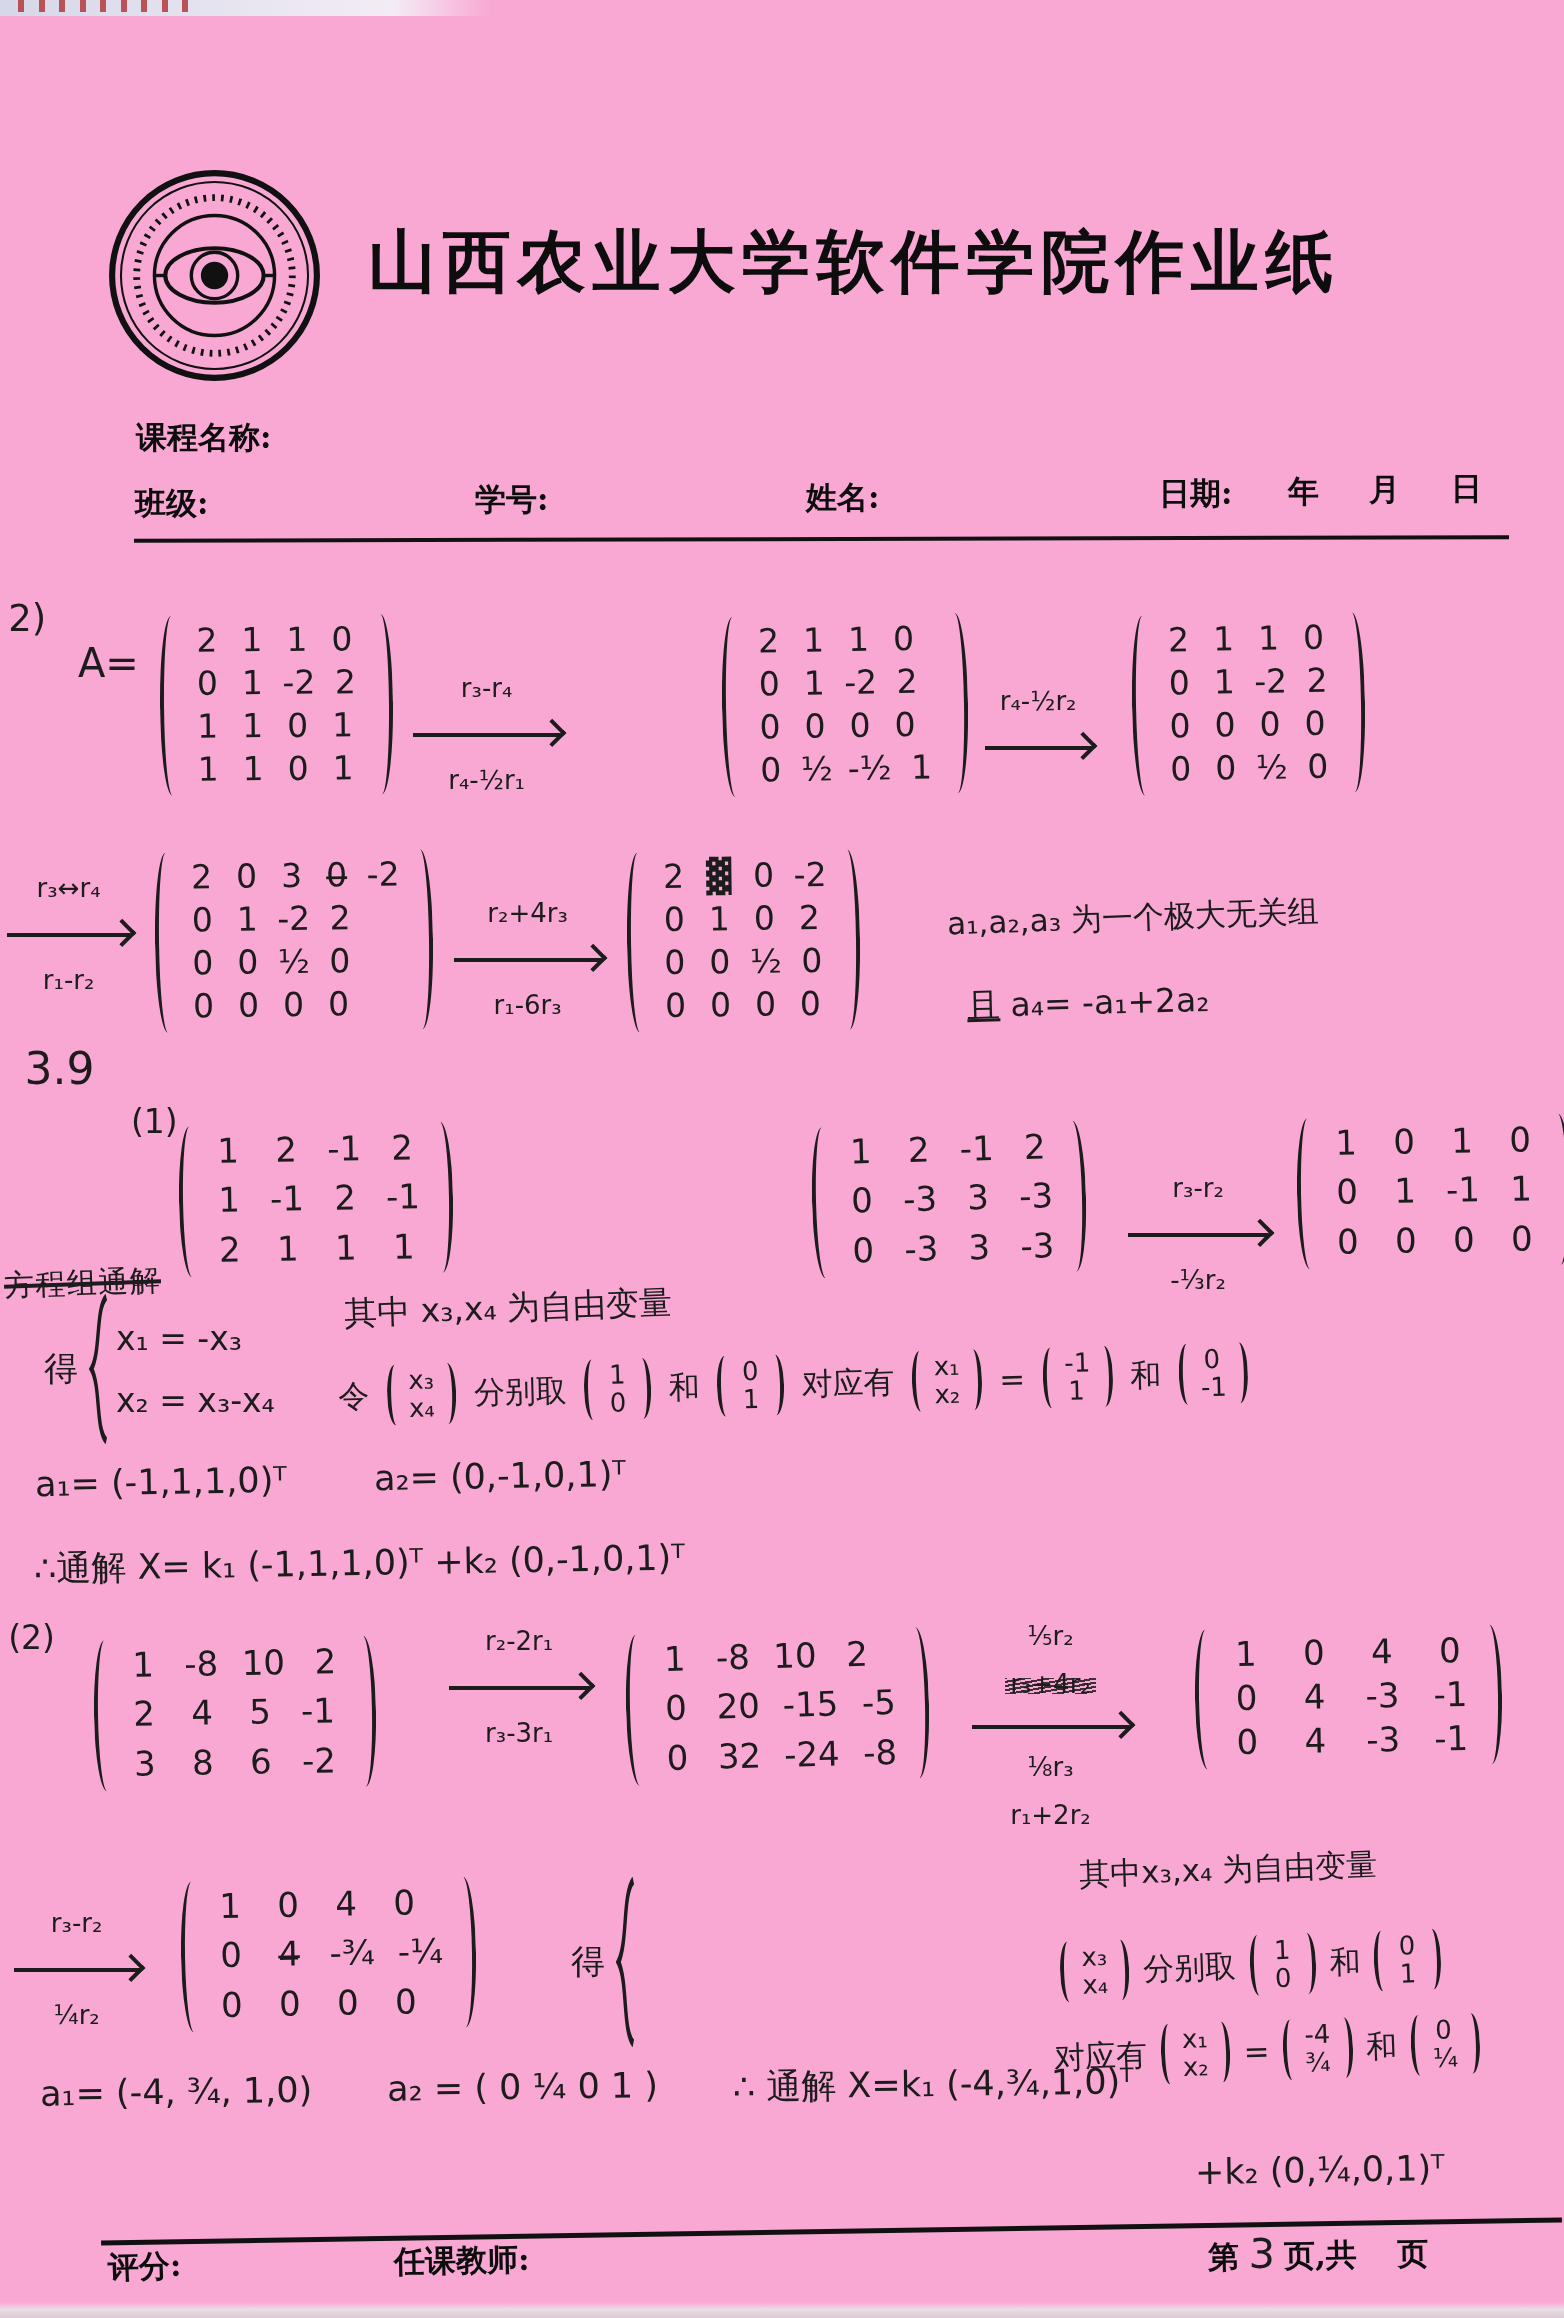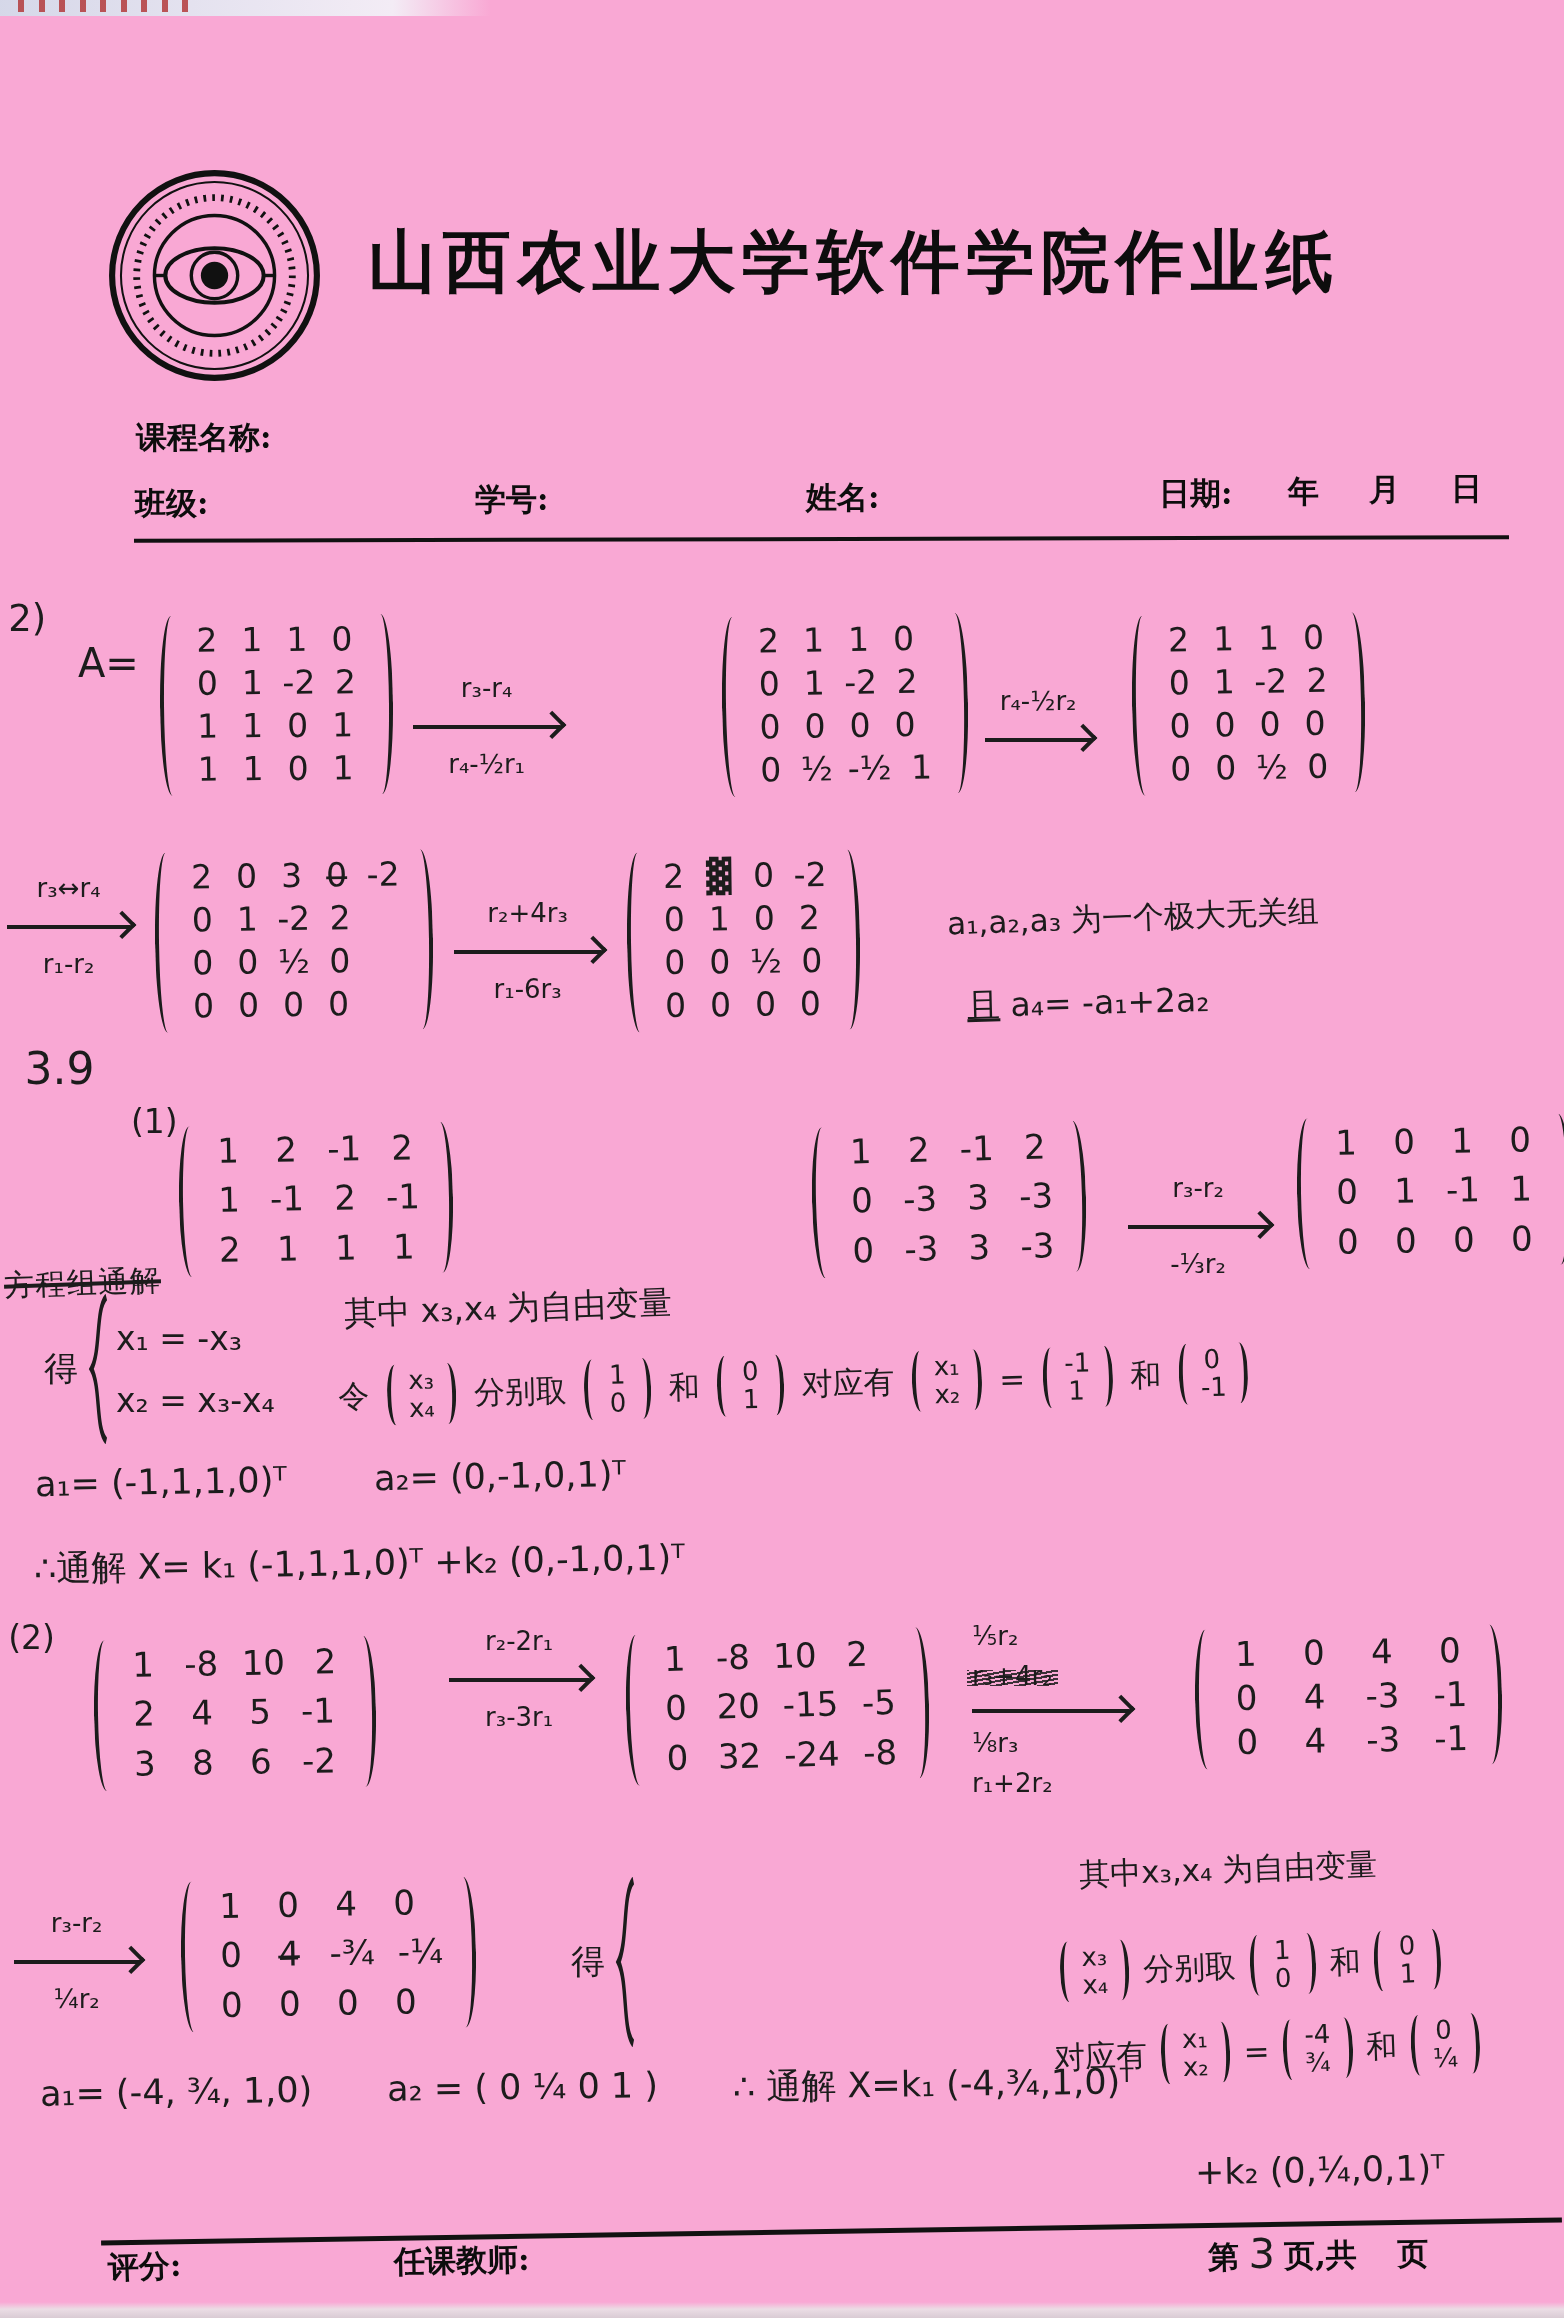--- a/index.html
+++ b/index.html
@@ -36,22 +36,22 @@
   .wide2 .mrow{gap:30px;}
   .wide2 .mcell{min-width:38px;font-size:34px;}
 
   
   .vec .mbody{gap:1.4px;padding:2.7px 4.1px;}
   .vec .mrow{gap:2.7px;}
   .vec .mcell{min-width:23px;font-size:26px;}
   .vec .paren{width:11px;}
 
   
-  .arr{display:inline-flex;flex-direction:column;align-items:center;gap:10px;}
-  .arr.left-align{align-items:flex-start;}
+  .arr{display:inline-flex;flex-direction:column;align-items:center;gap:18px;}
+  .arr.left-align{align-items:center;}
   .alab{font-size:26px;white-space:nowrap;line-height:1.15;}
   .shaft{position:relative;height:0;border-bottom:4.1px solid #1c1c1c;align-self:stretch;min-width:109px;margin:11px 4.1px;}
   .shaft::after{content:"";position:absolute;right:-2px;top:-9.5px;width:16.4px;height:16.4px;
     border-top:4.1px solid #1c1c1c;border-right:4.1px solid #1c1c1c;transform:rotate(45deg);}
 
   
   .sys{display:inline-flex;align-items:center;gap:6.8px;}
   .sys .de{font-size:34px;margin-right:1.4px;}
   .sys .eqs{display:flex;flex-direction:column;gap:23px;font-size:33px;white-space:nowrap;}
   .brace path{fill:none;stroke:#1c1c1c;stroke-width:5;}

